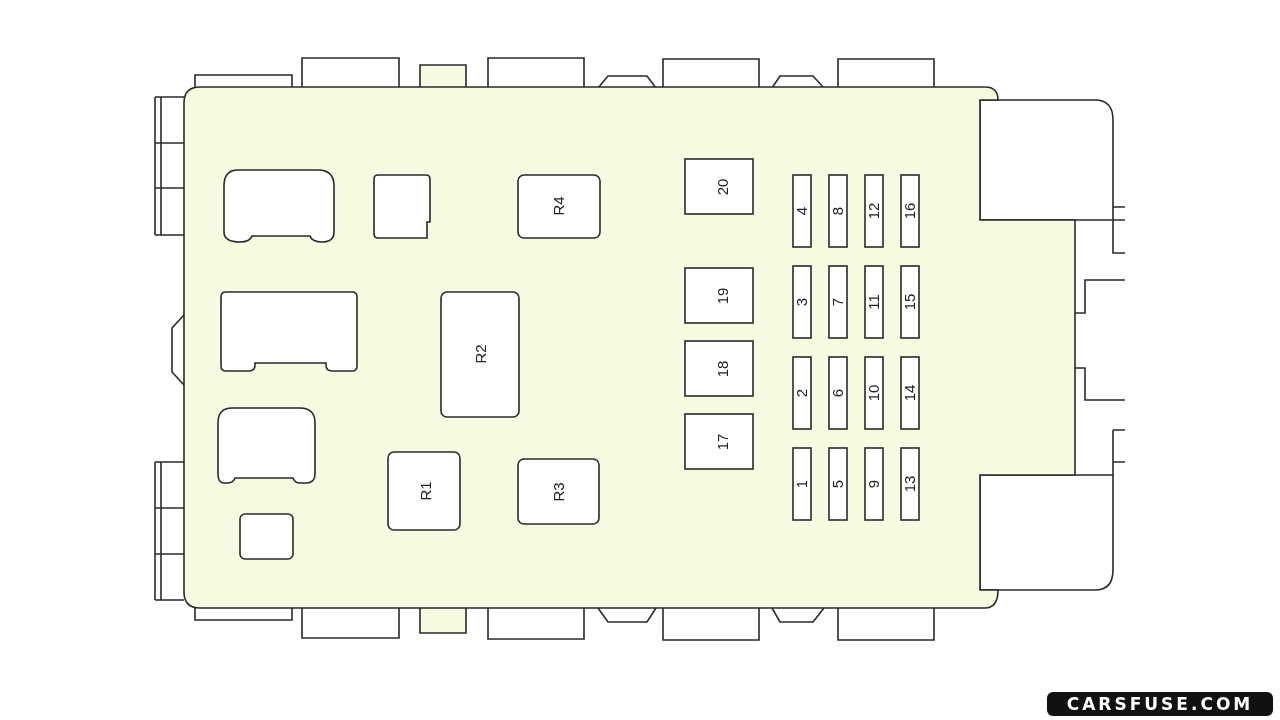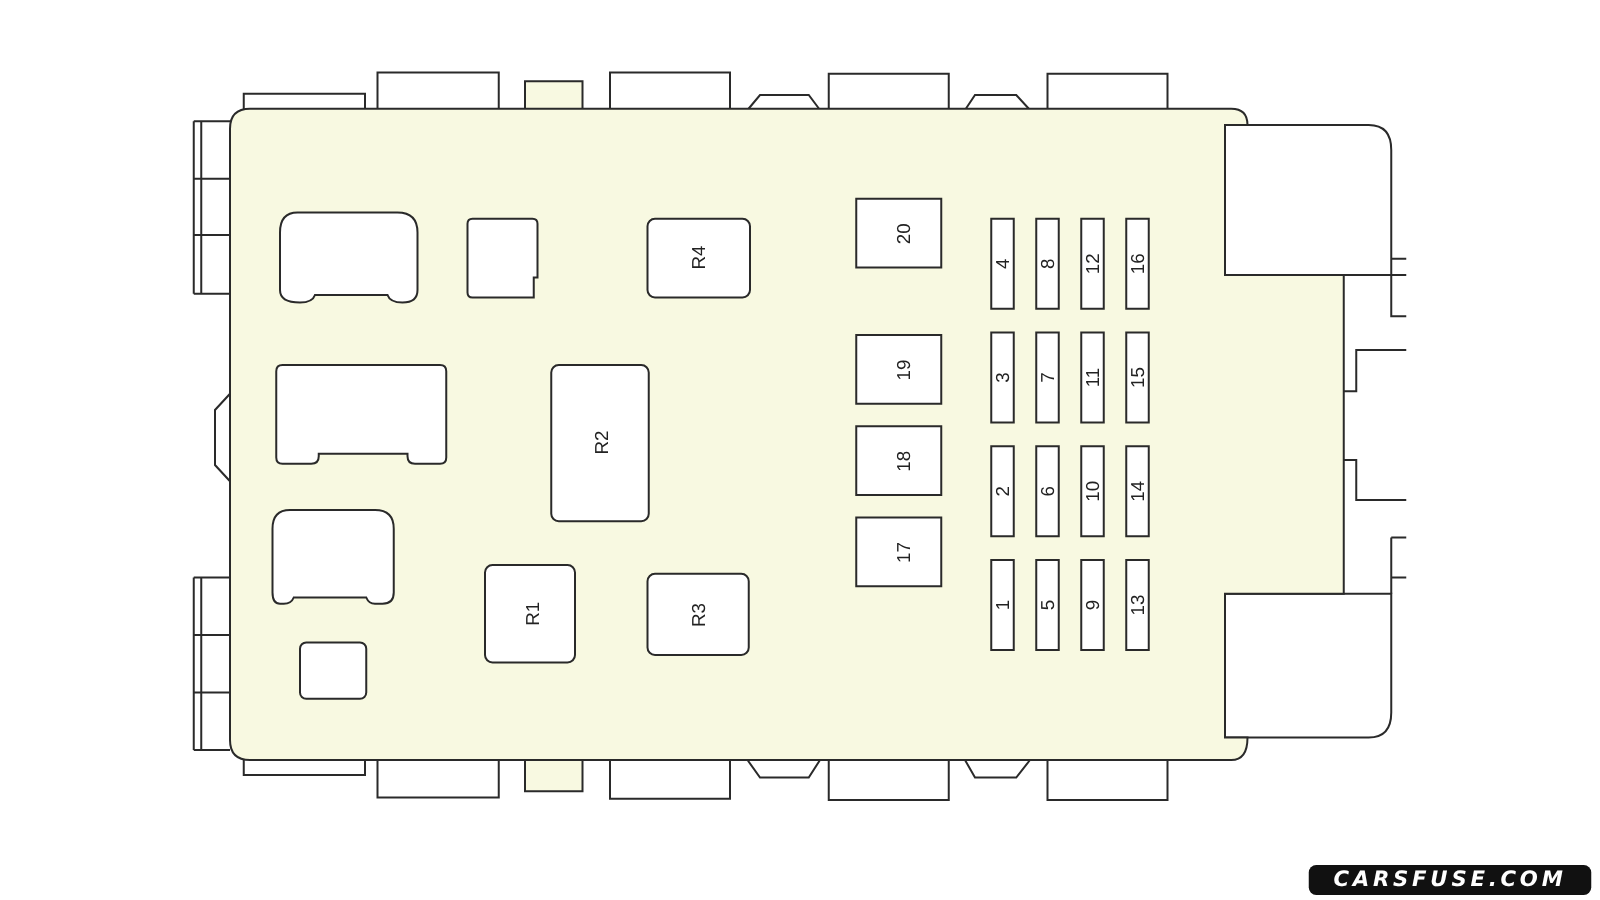--- a/index.html
+++ b/index.html
@@ -4,21 +4,21 @@
 <style>
   html,body{margin:0;padding:0;background:#ffffff;}
   body{width:1280px;height:720px;position:relative;overflow:hidden;font-family:"Liberation Sans",sans-serif;}
   svg{position:absolute;left:0;top:0;}
   .ln{stroke:#2a2a2a;stroke-width:1.6;fill:#ffffff;}
   .ln-open{stroke:#2a2a2a;stroke-width:1.6;fill:none;}
   .body-fill{fill:#f8f9e1;stroke:#2a2a2a;stroke-width:1.6;}
   .label{font-family:"Liberation Sans",sans-serif;font-size:15px;fill:#222;}
   .watermark{position:absolute;left:1047px;top:692px;width:226px;height:24px;background:#111;border-radius:6px;
     color:#fff;font-family:"DejaVu Sans",sans-serif;font-weight:bold;font-size:17px;letter-spacing:3px;
-    display:flex;align-items:center;justify-content:center;font-style:italic;}
+    display:flex;align-items:center;justify-content:center;}
 </style>
 </head>
 <body>
 
 <svg width="1280" height="720" viewBox="0 0 1280 720">
 
   <g>
     <path class="ln" d="M195 88 V75 H292 V88"></path>
     <path class="ln" d="M302 88 V58 H399 V88"></path>
     <path class="body-fill" d="M420 90 V65 H466 V90"></path>

